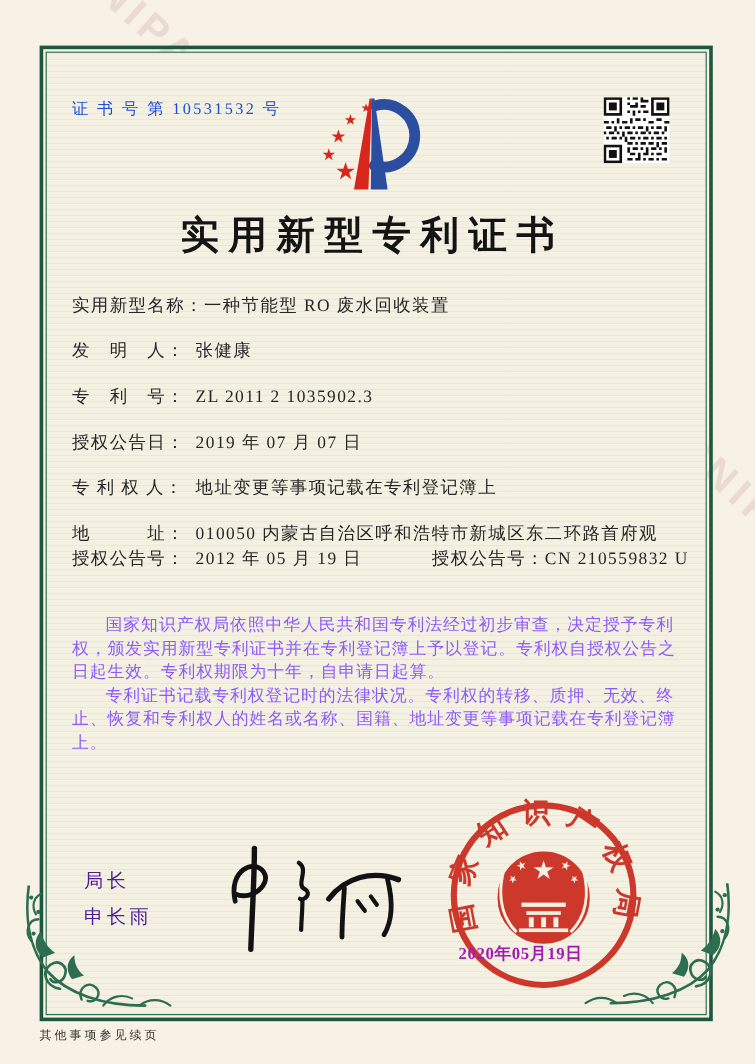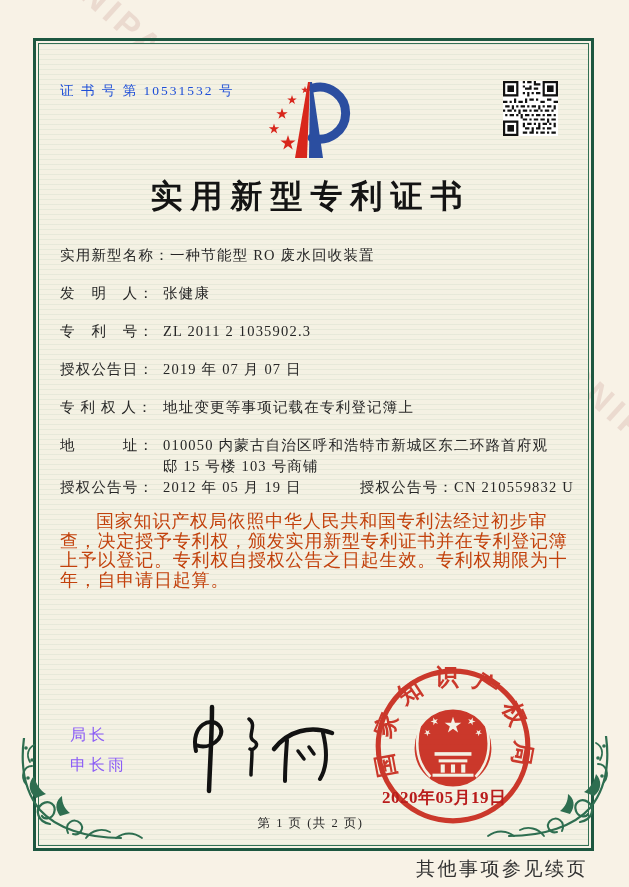--- a/index.html
+++ b/index.html
@@ -57,47 +57,47 @@
   
   .fields{position:absolute;left:60px;top:245px;width:515px;z-index:3;color:#262626;}
   .row{font-size:14.5px;line-height:21px;letter-spacing:1.2px;margin-bottom:17px;white-space:nowrap;}
   .row .lab{display:inline-block;min-width:103px;}
   .row.addr{margin-bottom:0;white-space:normal;}
   .addr-l2{padding-left:103px;}
   .grant-no{margin-left:58px;}
   
   .paras{
     position:absolute;left:60px;top:512px;width:513px;z-index:3;
-    font-size:18px;line-height:19.5px;letter-spacing:0.8px;color:#c2410c;
+    font-size:14px;line-height:19.5px;letter-spacing:0.8px;color:#8b5cf6;
   }
   .paras p{margin:0;text-indent:2em;}
   
   .officer{
     position:absolute;left:70px;top:720px;z-index:3;
-    font-size:16px;letter-spacing:3px;line-height:30px;color:#8b5cf6;
+    font-size:16px;letter-spacing:3px;line-height:30px;color:#4c1d95;
   }
   .sig{position:absolute;left:178px;top:698px;z-index:3;}
   
   .seal{position:absolute;left:371px;top:664px;z-index:4;}
   .seal-date{
     position:absolute;left:382px;top:786px;width:170px;z-index:5;
-    font-size:17px;letter-spacing:0.5px;color:#b91c1c;font-weight:bold;
+    font-size:14px;letter-spacing:0.5px;color:#a21caf;font-weight:bold;
   }
   
   .orn{position:absolute;z-index:4;}
   .orn.left{left:16px;top:738px;}
   .orn.right{left:474px;top:736px;transform:scaleX(-1);}
   
   .page-num{
     position:absolute;left:33px;top:815px;width:555px;z-index:3;
     text-align:center;font-size:12.5px;letter-spacing:1.5px;color:#2b2b2b;
   }
   .cont-note{
     position:absolute;left:33px;top:856px;width:555px;z-index:3;
-    text-align:right;font-size:19px;letter-spacing:2.5px;color:#333;
+    text-align:left;font-size:10px;letter-spacing:2.5px;color:#333;
   }
 </style>
 </head>
 <body>
 
 <div class="page">
 
   <div class="wm" style="left:48px;top:-8px;">CNIPA</div>
   <div class="wm" style="left:362px;top:96px;">CNIPA</div>
   <div class="wm" style="left:398px;top:246px;">CNIPA</div>
@@ -157,29 +157,29 @@
       <span class="lab">专　利　号：</span><span>ZL 2011 2 1035902.3</span>
     </div>
     <div class="row">
       <span class="lab">授权公告日：</span><span>2019 年 07 月 07 日</span>
     </div>
     <div class="row">
       <span class="lab">专 利 权 人：</span><span>地址变更等事项记载在专利登记簿上</span>
     </div>
     <div class="row addr">
       <div><span class="lab">地　　　址：</span><span>010050 内蒙古自治区呼和浩特市新城区东二环路首府观</span></div>
-      <div class="addr-l2">邸 15 号楼 103 号商铺</div>
     </div>
     <div class="row">
       <span class="lab">授权公告号：</span><span>2012 年 05 月 19 日</span><span class="grant-no"><span>授权公告号：</span><span>CN 210559832 U</span></span>
     </div>
   </div>
 
   <div class="paras">
     <p>国家知识产权局依照中华人民共和国专利法经过初步审查，决定授予专利权，颁发实用新型专利证书并在专利登记簿上予以登记。专利权自授权公告之日起生效。专利权期限为十年，自申请日起算。</p>
+    <p>专利证书记载专利权登记时的法律状况。专利权的转移、质押、无效、终止、恢复和专利权人的姓名或名称、国籍、地址变更等事项记载在专利登记簿上。</p>
   </div>
 
   <div class="officer">
     <div>局长</div>
     <div>申长雨</div>
   </div>
 
   <svg class="sig" width="165" height="100" viewBox="0 0 165 100">
     <g fill="none" stroke="#121212" stroke-linecap="round" stroke-linejoin="round">
       <path d="M18,53 C12,27 34,17 42,29 C48,39 32,53 18,47" stroke-width="4"></path>
@@ -256,16 +256,15 @@
           <rect x="88" y="98" width="4" height="8"></rect>
           <rect x="60" y="107" width="40" height="3"></rect>
         </g>
         <path d="M48,58 C42,80 46,98 58,110" fill="none" stroke="#f4f1e3" stroke-width="2.5"></path>
         <path d="M112,58 C118,80 114,98 102,110" fill="none" stroke="#f4f1e3" stroke-width="2.5"></path>
       </g>
     </g>
   </svg>
   <div class="seal-date">2020年05月19日</div>
 
-  <div class="page-num">第 1 页 (共 2 页)</div>
   <div class="cont-note">其他事项参见续页</div>
 
 </div>
 
 </body></html>

